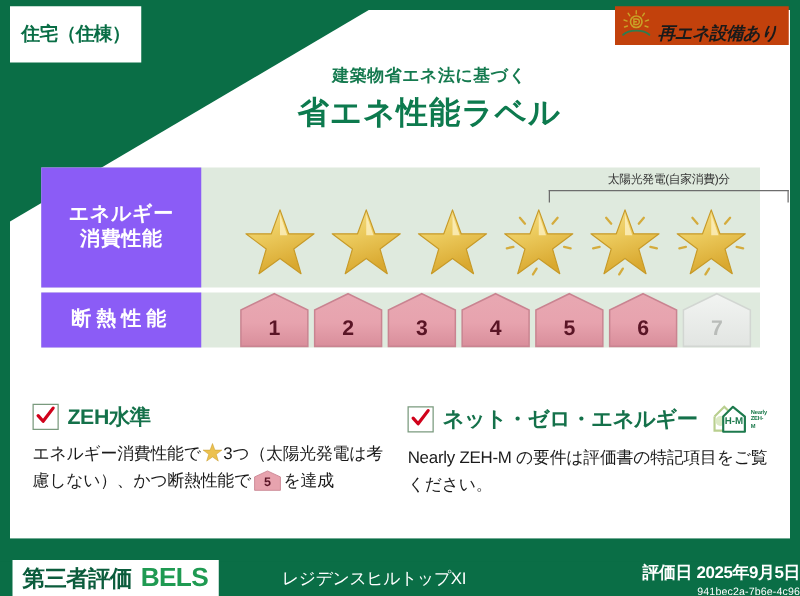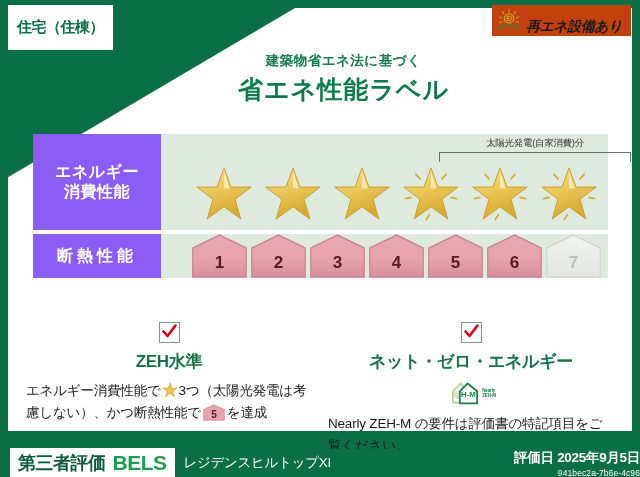--- a/index.html
+++ b/index.html
@@ -125,21 +125,21 @@
   }
   .house.off .num{color:#b9bcb9;}
 
   
   #criteria{
     position:absolute;left:26px;right:26px;top:322px;
     display:flex;gap:16px;z-index:5;
   }
   .crit-col{flex:1;}
   .crit-head{
-    display:flex;align-items:center;gap:7px;margin-bottom:7px;flex-direction:column;
+    display:flex;align-items:center;gap:7px;margin-bottom:7px;
   }
   .checkbox{
     width:19px;height:19px;flex:0 0 19px;
     border:1.4px solid #7a9a7e;background:#fff;
     position:relative;
   }
   .checkbox svg{position:absolute;left:1px;top:0px;}
   .crit-title{
     font-size:17px;font-weight:bold;color:#14714a;
     letter-spacing:-0.3px;white-space:nowrap;
@@ -160,21 +160,21 @@
     vertical-align:-6px;margin-left:4px;
   }
   #zehm-logo .tag{
     font-size:4.6px;line-height:1.12;color:#1d7a4d;font-weight:bold;
     letter-spacing:-0.2px;
   }
   
   #footer{
     position:absolute;left:0;right:0;bottom:0;height:28px;
     background:#0a6e46;z-index:7;
-    display:flex;align-items:center;
+    display:flex;align-items:center;gap:42px;
   }
   #bels-box{
     margin-left:10px;
     background:#ffffff;height:30px;
     display:flex;align-items:center;padding:0 8px;gap:7px;
   }
   #bels-jp{font-size:18px;font-weight:bold;color:#0b5c3c;letter-spacing:-0.5px;}
   #bels-en{font-size:21px;font-weight:bold;color:#1f9a52;letter-spacing:-0.5px;}
   #bldg-name{
     margin-left:9px;color:#ffffff;font-size:13.5px;letter-spacing:-0.3px;

